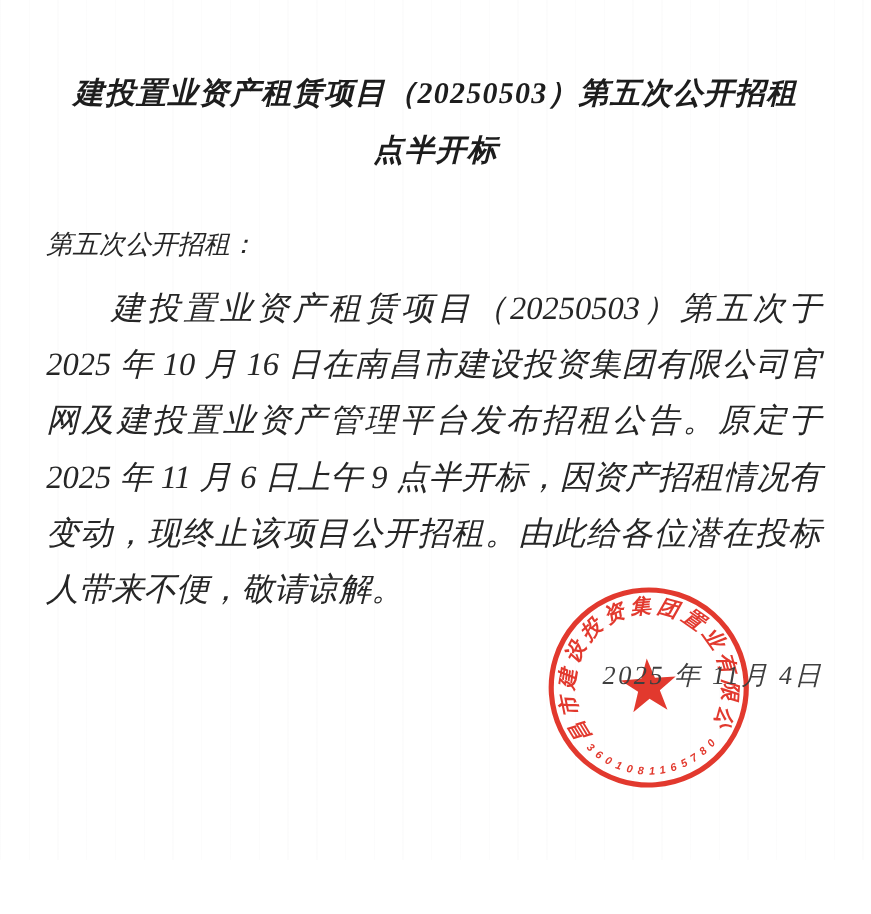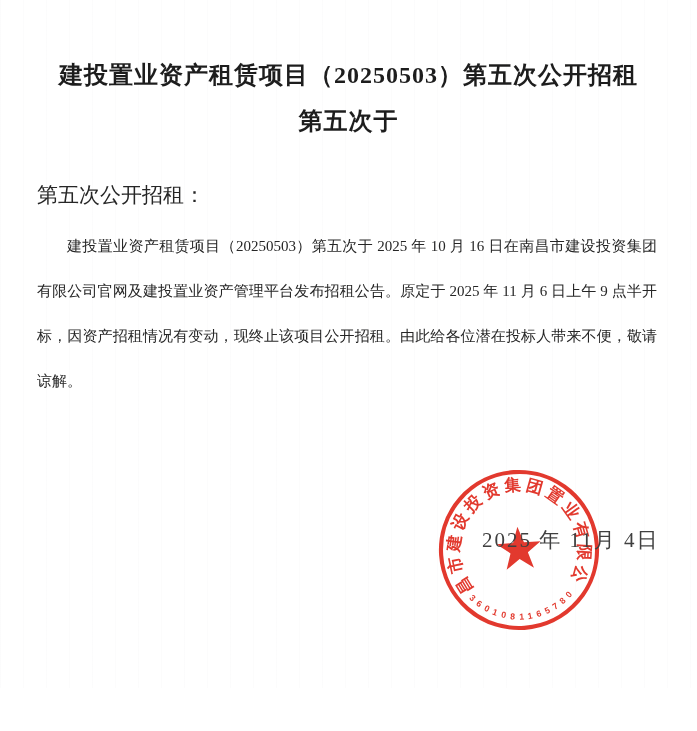--- a/index.html
+++ b/index.html
@@ -15,20 +15,21 @@
     background: #ffffff;
     
     background-image: repeating-linear-gradient(
       90deg,
       rgba(120,120,130,0.025) 0px, rgba(120,120,130,0.025) 1px,
       transparent 1px, transparent 23px
     );
     overflow: hidden;
     font-family: "Liberation Serif", "DejaVu Serif", serif;
     color: #2b2b2b;
+    font-style: italic;
   }
   .title {
     margin: 0;
     padding: 52px 28px 0 28px;
     text-align: center;
     font-size: 24px;
     line-height: 46px;
     font-weight: bold;
     color: #1d1d1d;
     letter-spacing: 1px;
@@ -38,21 +39,21 @@
     margin: 0;
     padding: 36px 34px 0 37px;
     font-size: 21px;
     line-height: 30px;
     color: #262626;
   }
   .body-text {
     margin: 0;
     padding: 14px 40px 0 37px;
     width: 620px;
-    font-size: 15px;
+    font-size: 26px;
     line-height: 45px;
     text-align: justify;
     text-indent: 2em;
     color: #262626;
   }
   .date-line {
     position: absolute;
     left: 464px;
     top: 526px;
     z-index: 2;
@@ -99,21 +100,21 @@
     letter-spacing: 5.5px;
   }
 </style>
 </head>
 <body>
 
 <div class="page">
 
   <h1 class="title">
     <span class="title-line">建投置业资产租赁项目（20250503）第五次公开招租</span>
-    <span class="title-line">第五次于</span>
+    <span class="title-line">点半开标</span>
   </h1>
 
   <p class="salutation">第五次公开招租：</p>
 
   <p class="body-text">建投置业资产租赁项目（20250503）第五次于 2025 年 10 月 16 日在南昌市建设投资集团有限公司官网及建投置业资产管理平台发布招租公告。原定于 2025 年 11 月 6 日上午 9 点半开标，因资产招租情况有变动，现终止该项目公开招租。由此给各位潜在投标人带来不便，敬请谅解。</p>
 
   <div class="date-line">2025 年 11月 4日</div>
 
   <div class="seal">
     <svg viewBox="0 0 200 200" aria-hidden="true">

